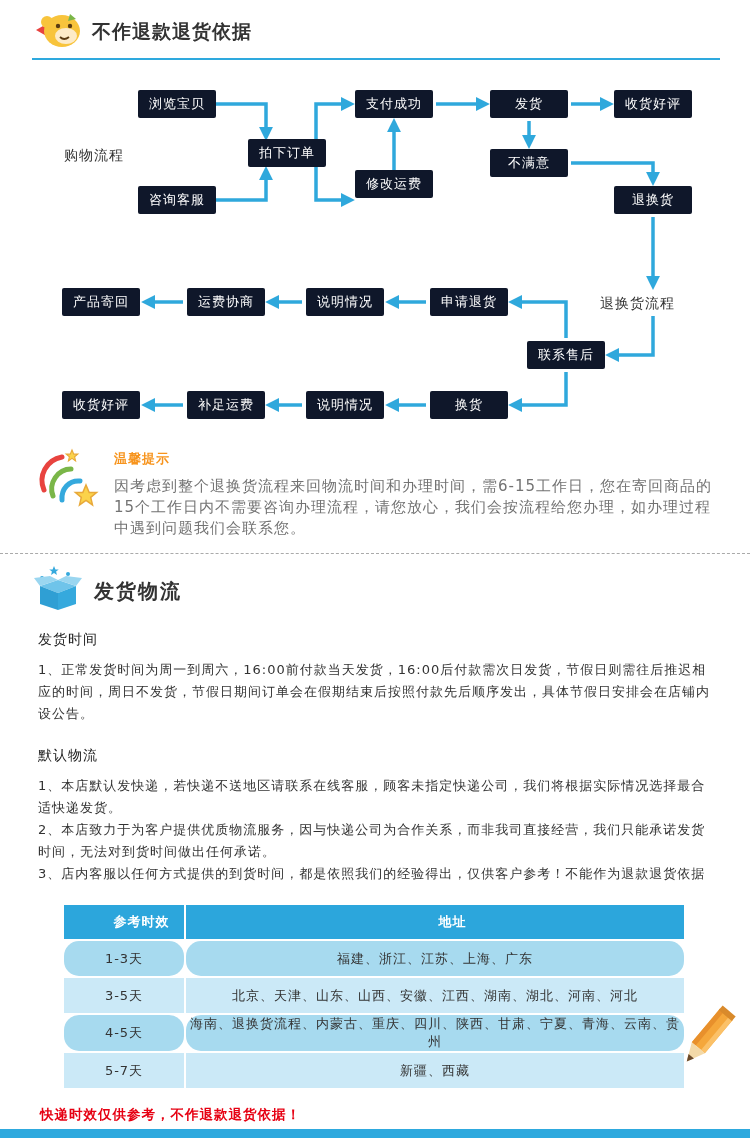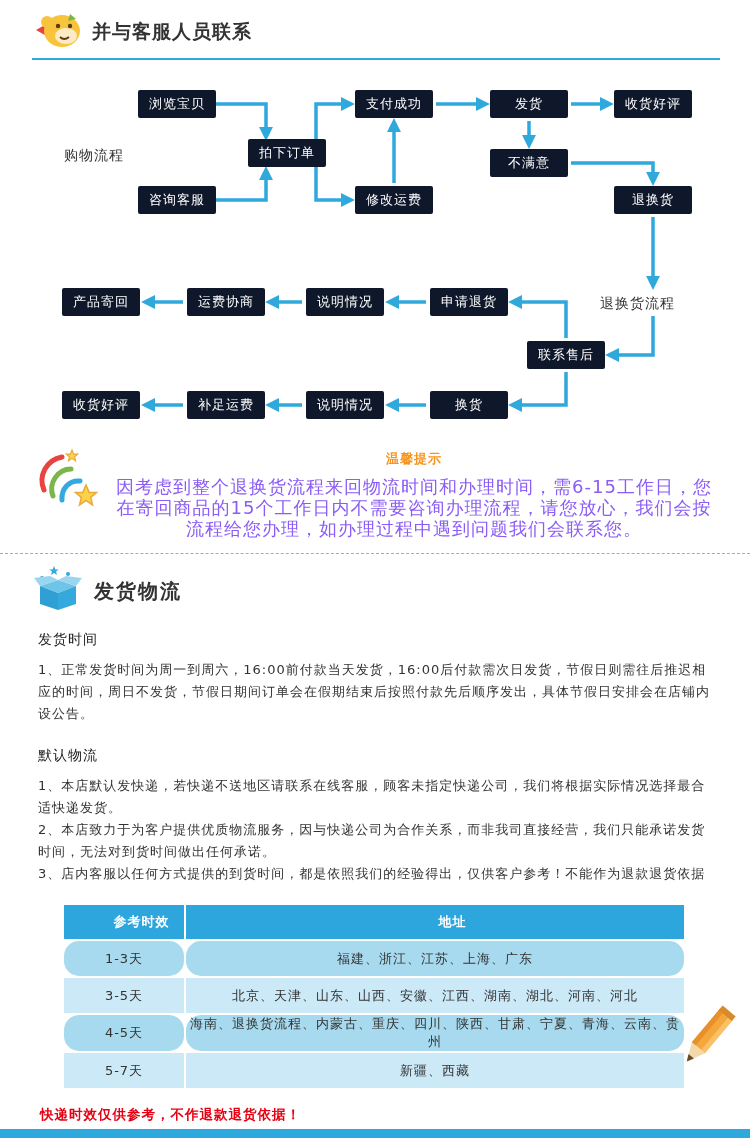--- a/index.html
+++ b/index.html
@@ -14,23 +14,23 @@
   
   .flowchart { position:relative; height:368px; margin-top:6px; }
   .fbox { position:absolute; width:78px; height:28px; background:#0f172a; border-radius:2px;
           color:#fff; font-size:13px; line-height:28px; text-align:center; letter-spacing:1px; }
   .flabel { position:absolute; font-size:14px; color:#333; letter-spacing:1px; }
   .arrows { position:absolute; left:0; top:0; pointer-events:none; }
   .arrows .ar { stroke:#2FA8DC; stroke-width:3.5; fill:none; }
 
   
   .tips { display:flex; margin:14px 40px 0 34px; gap:12px; align-items:flex-start; }
-  .tips-txt { padding-top:2px;text-align:center; }
+  .tips-txt { padding-top:2px; }
   .tips-title { color:#F7941D; font-size:13px; font-weight:bold; letter-spacing:1px; margin-bottom:8px; }
-  .tips-body { color:#8b5cf6; font-size:18px; line-height:21px; letter-spacing:1px; width:600px; }
+  .tips-body { color:#737373; font-size:15px; line-height:21px; letter-spacing:1px; width:600px; }
 
   .dashed { border:none; border-top:1px dashed #aaa; margin:14px 0 0 0; }
 
   
   .ship-hdr { display:flex; align-items:center; gap:10px; margin:12px 0 0 32px;font-family:Liberation Mono, monospace; }
   .ship-title { font-size:20px; font-weight:bold; color:#333; letter-spacing:2px; }
   .ship-content { margin:14px 36px 0 38px; color:#333; }
   .sub-h { font-size:14px; color:#222; margin-bottom:10px; letter-spacing:1px; }
   .para p { font-size:13px; line-height:22px; letter-spacing:1px; color:#333; }
   .gap { height:22px; }
@@ -59,21 +59,21 @@
         <path d="M6,20 L20,12 L20,28 Z" fill="#E8433F"></path>
         <ellipse cx="32" cy="21" rx="18" ry="16" fill="#F8C43C"></ellipse>
         <ellipse cx="36" cy="26" rx="11" ry="8" fill="#FDEBC8"></ellipse>
         <circle cx="17" cy="12" r="6" fill="#F8C43C"></circle>
         <circle cx="28" cy="16" r="2.2" fill="#5a3b12"></circle>
         <circle cx="40" cy="16" r="2.2" fill="#5a3b12"></circle>
         <path d="M30,27 Q34,31 39,27" stroke="#5a3b12" stroke-width="1.8" fill="none"></path>
         <path d="M40,4 L46,9 L38,11 Z" fill="#7AB648"></path>
       </svg>
     </span>
-    <span class="hdr-title">并与客服人员联系</span>
+    <span class="hdr-title">不作退款退货依据</span>
   </div>
   <div class="hdr-line"></div>
 
   <div class="flowchart">
     <svg class="arrows" width="750" height="368">
       <defs>
         <marker id="arw" markerWidth="4" markerHeight="4" refX="2.6" refY="2" orient="auto">
           <path d="M0,0 L4,2 L0,4 Z" fill="#2FA8DC"></path>
         </marker>
       </defs>
@@ -101,21 +101,21 @@
     <div class="flabel" style="left:64px;top:81px">购物流程</div>
     <div class="flabel" style="left:600px;top:229px">退换货流程</div>
 
     <div class="fbox" style="left:138px;top:24px">浏览宝贝</div>
     <div class="fbox" style="left:355px;top:24px">支付成功</div>
     <div class="fbox" style="left:490px;top:24px">发货</div>
     <div class="fbox" style="left:614px;top:24px">收货好评</div>
     <div class="fbox" style="left:248px;top:73px">拍下订单</div>
     <div class="fbox" style="left:490px;top:83px">不满意</div>
     <div class="fbox" style="left:138px;top:120px">咨询客服</div>
-    <div class="fbox" style="left:355px;top:120px">修改运费</div>
+    <div class="fbox" style="left:355px;top:104px">修改运费</div>
     <div class="fbox" style="left:614px;top:120px">退换货</div>
     <div class="fbox" style="left:62px;top:222px">产品寄回</div>
     <div class="fbox" style="left:187px;top:222px">运费协商</div>
     <div class="fbox" style="left:306px;top:222px">说明情况</div>
     <div class="fbox" style="left:430px;top:222px">申请退货</div>
     <div class="fbox" style="left:527px;top:275px">联系售后</div>
     <div class="fbox" style="left:62px;top:325px">收货好评</div>
     <div class="fbox" style="left:187px;top:325px">补足运费</div>
     <div class="fbox" style="left:306px;top:325px">说明情况</div>
     <div class="fbox" style="left:430px;top:325px">换货</div>

